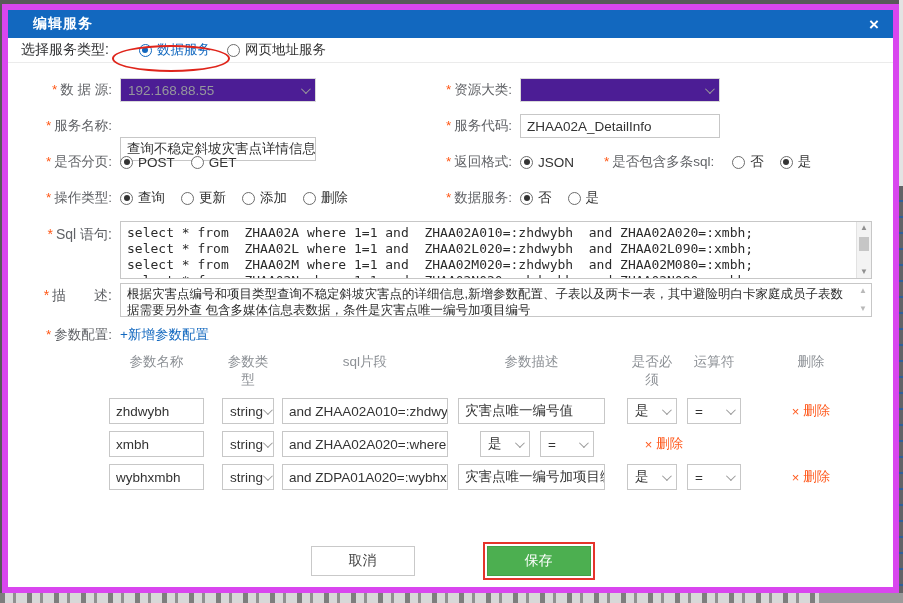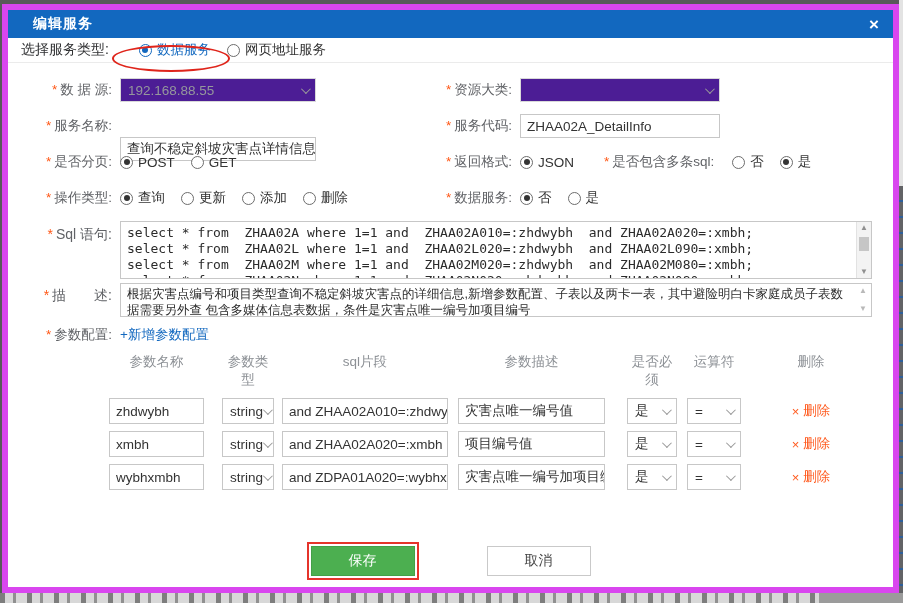--- a/index.html
+++ b/index.html
@@ -282,26 +282,23 @@
           <div class="ipt c-name">
               <span>xmbh</span>
             </div>
             <div class="g1"></div>
           <div class="sel c-type">
               <span>string</span>
               <span class="chev"></span>
             </div>
             <div class="g2"></div>
           <div class="ipt c-sql">
-              <span>and ZHAA02A020=:xmbh</span>
+              <span>and ZHAA02A020=:where</span>
             </div>
             <div class="g3"></div>
-          <div class="ipt c-desc">
-              <span>项目编号值</span>
-            </div>
             <div class="g4"></div>
           <div class="sel c-req">
               <span>是</span>
               <span class="chev"></span>
             </div>
             <div class="g5"></div>
           <div class="sel c-op">
               <span>=</span>
               <span class="chev"></span>
             </div>
@@ -343,22 +340,22 @@
           <div class="del-link c-del">
               <span class="x">×</span>
               <span>删除</span>
             </div>
         </div>
       </div>
 
     </div>
 
     <div class="actions">
+      <div class="btn btn-cancel">取消</div>
       <div class="btn btn-save">保存</div>
-      <div class="btn btn-cancel">取消</div>
     </div>
 
   </div>
 
   <div class="edge-right">
     <div class="er-top"></div>
     <div class="er-bottom"></div>
   </div>
   <div class="bottom-strip">
     <div class="strip-dark"></div>

